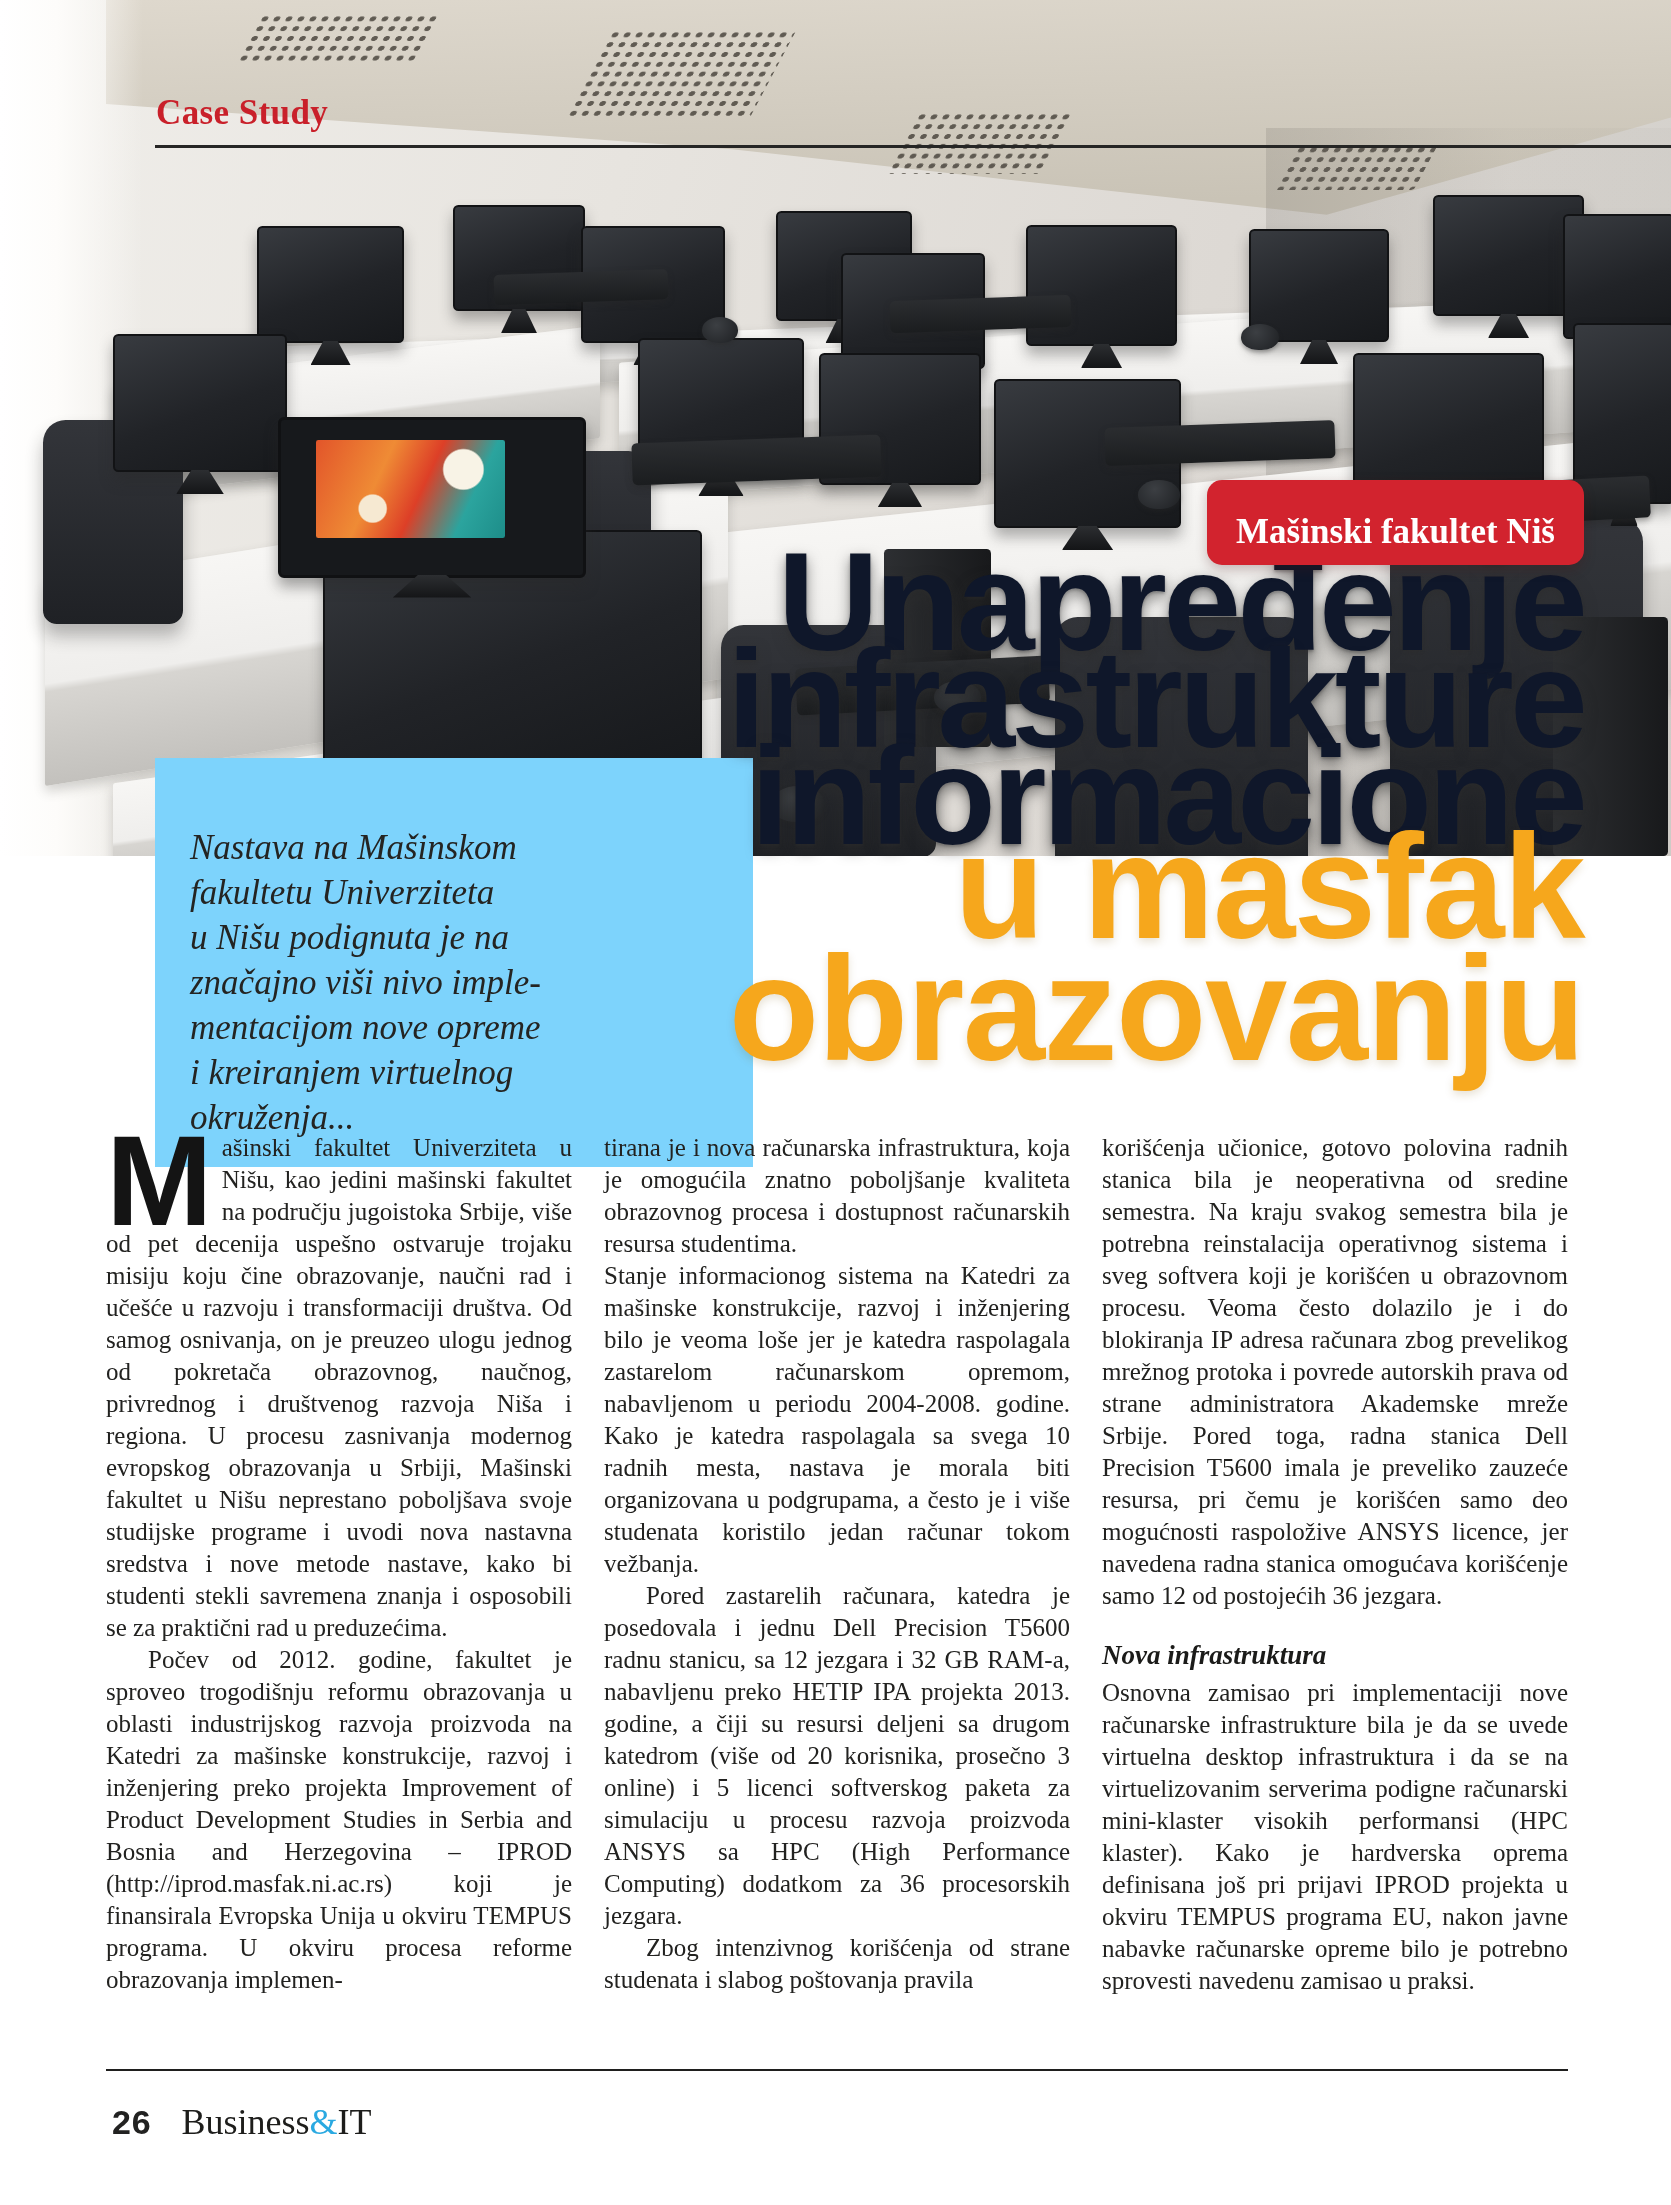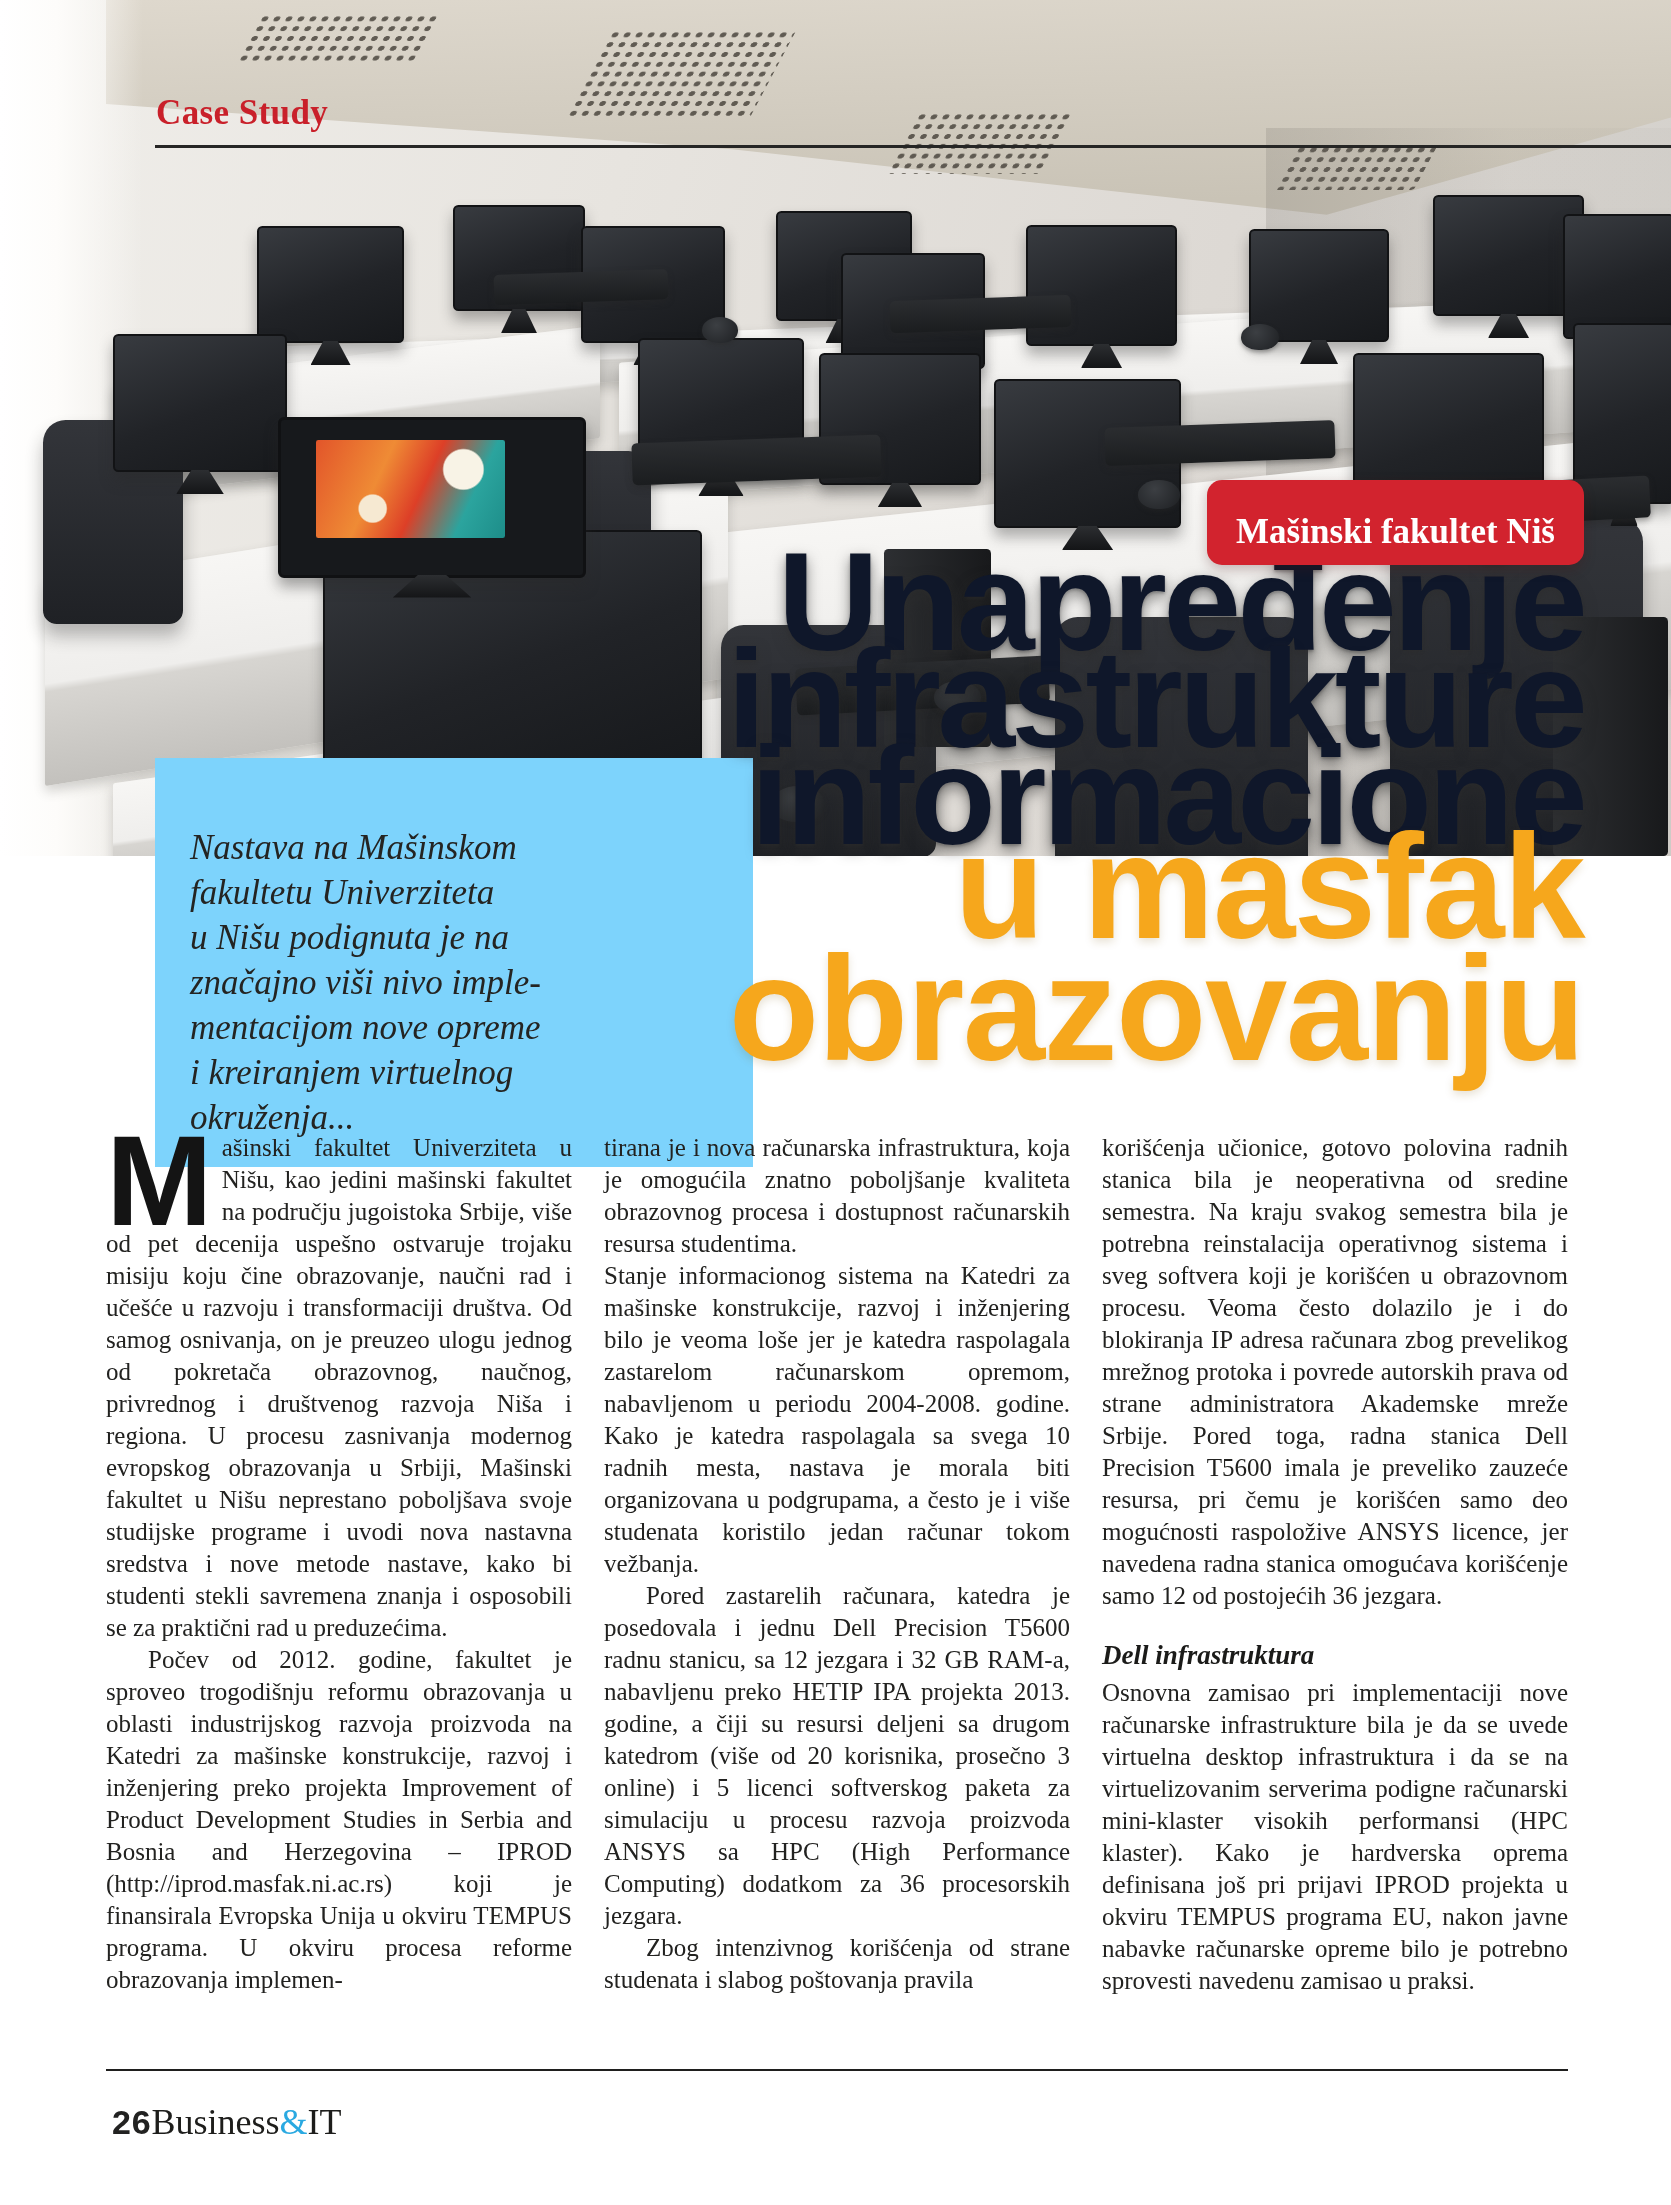--- a/index.html
+++ b/index.html
@@ -77,21 +77,21 @@
         display:flex;gap:32px;overflow:hidden;font-size:25px;line-height:32px;color:#222220;}
   .col{width:466px;text-align:justify;}
   .para{margin:0;}
   .para.indent{text-indent:42px;}
   .subhead{margin:27px 0 4.5px;font-style:italic;font-weight:bold;font-size:27px;line-height:33px;color:#1b1b19;}
   .dropcap{float:left;font-family:"Liberation Sans",sans-serif;font-weight:900;font-size:128px;
         line-height:87px;color:#141414;margin:4.5px 12px 0 0;letter-spacing:-3px;}
 
   
   .foot-rule{position:absolute;left:106px;top:2069px;width:1462px;height:2.3px;background:#1f1f1e;z-index:2;}
-  .footer{position:absolute;left:112px;top:2101px;z-index:2;display:flex;align-items:baseline;}
+  .footer{position:absolute;left:112px;top:2101px;z-index:2;display:flex;align-items:baseline;gap:30px;}
   .page-number{font-family:"Liberation Sans",sans-serif;font-weight:bold;font-size:34px;color:#222221;letter-spacing:0.8px;}
   .magazine{font-size:36px;color:#1d1d1b;}
   .magazine .amp{color:#2aa9e1;}
 </style>
 </head>
 <body>
 
 <div class="page">
 
   <div class="photo" id="photo">
@@ -180,21 +180,21 @@
         <p class="para indent">Počev od 2012. godine, fakultet je sproveo trogodišnju reformu obrazovanja u oblasti industrijskog razvoja proizvoda na Katedri za mašinske konstrukcije, razvoj i inženjering preko projekta Improvement of Product Development Studies in Serbia and Bosnia and Herzegovina – IPROD (http://iprod.masfak.ni.ac.rs) koji je finansirala Evropska Unija u okviru TEMPUS programa. U okviru procesa reforme obrazovanja implemen-</p>
       </div>
     <div class="col">
         <p class="para plain">tirana je i nova računarska infrastruktura, koja je omogućila znatno poboljšanje kvaliteta obrazovnog procesa i dostupnost računarskih resursa studentima.</p>
         <p class="para plain">Stanje informacionog sistema na Katedri za mašinske konstrukcije, razvoj i inženjering bilo je veoma loše jer je katedra raspolagala zastarelom računarskom opremom, nabavljenom u periodu 2004-2008. godine. Kako je katedra raspolagala sa svega 10 radnih mesta, nastava je morala biti organizovana u podgrupama, a često je i više studenata koristilo jedan računar tokom vežbanja.</p>
         <p class="para indent">Pored zastarelih računara, katedra je posedovala i jednu Dell Precision T5600 radnu stanicu, sa 12 jezgara i 32 GB RAM-a, nabavljenu preko HETIP IPA projekta 2013. godine, a čiji su resursi deljeni sa drugom katedrom (više od 20 korisnika, prosečno 3 online) i 5 licenci softverskog paketa za simulaciju u procesu razvoja proizvoda ANSYS sa HPC (High Performance Computing) dodatkom za 36 procesorskih jezgara.</p>
         <p class="para indent">Zbog intenzivnog korišćenja od strane studenata i slabog poštovanja pravila</p>
       </div>
     <div class="col">
         <p class="para plain">korišćenja učionice, gotovo polovina radnih stanica bila je neoperativna od sredine semestra. Na kraju svakog semestra bila je potrebna reinstalacija operativnog sistema i sveg softvera koji je korišćen u obrazovnom procesu. Veoma često dolazilo je i do blokiranja IP adresa računara zbog prevelikog mrežnog protoka i povrede autorskih prava od strane administratora Akademske mreže Srbije. Pored toga, radna stanica Dell Precision T5600 imala je preveliko zauzeće resursa, pri čemu je korišćen samo deo mogućnosti raspoložive ANSYS licence, jer navedena radna stanica omogućava korišćenje samo 12 od postojećih 36 jezgara.</p>
-        <h3 class="subhead">Dell infrastruktura</h3>
+        <h3 class="subhead">Nova infrastruktura</h3>
         <p class="para plain">Osnovna zamisao pri implementaciji nove računarske infrastrukture bila je da se uvede virtuelna desktop infrastruktura i da se na virtuelizovanim serverima podigne računarski mini-klaster visokih performansi (HPC klaster). Kako je hardverska oprema definisana još pri prijavi IPROD projekta u okviru TEMPUS programa EU, nakon javne nabavke računarske opreme bilo je potrebno sprovesti navedenu zamisao u praksi.</p>
       </div>
   </div>
 
   <div class="foot-rule"></div>
   <div class="footer">
     <span class="page-number">26</span>
     <span class="magazine"><span>Business</span><span class="amp">&amp;</span><span>IT</span></span>
   </div>
 

